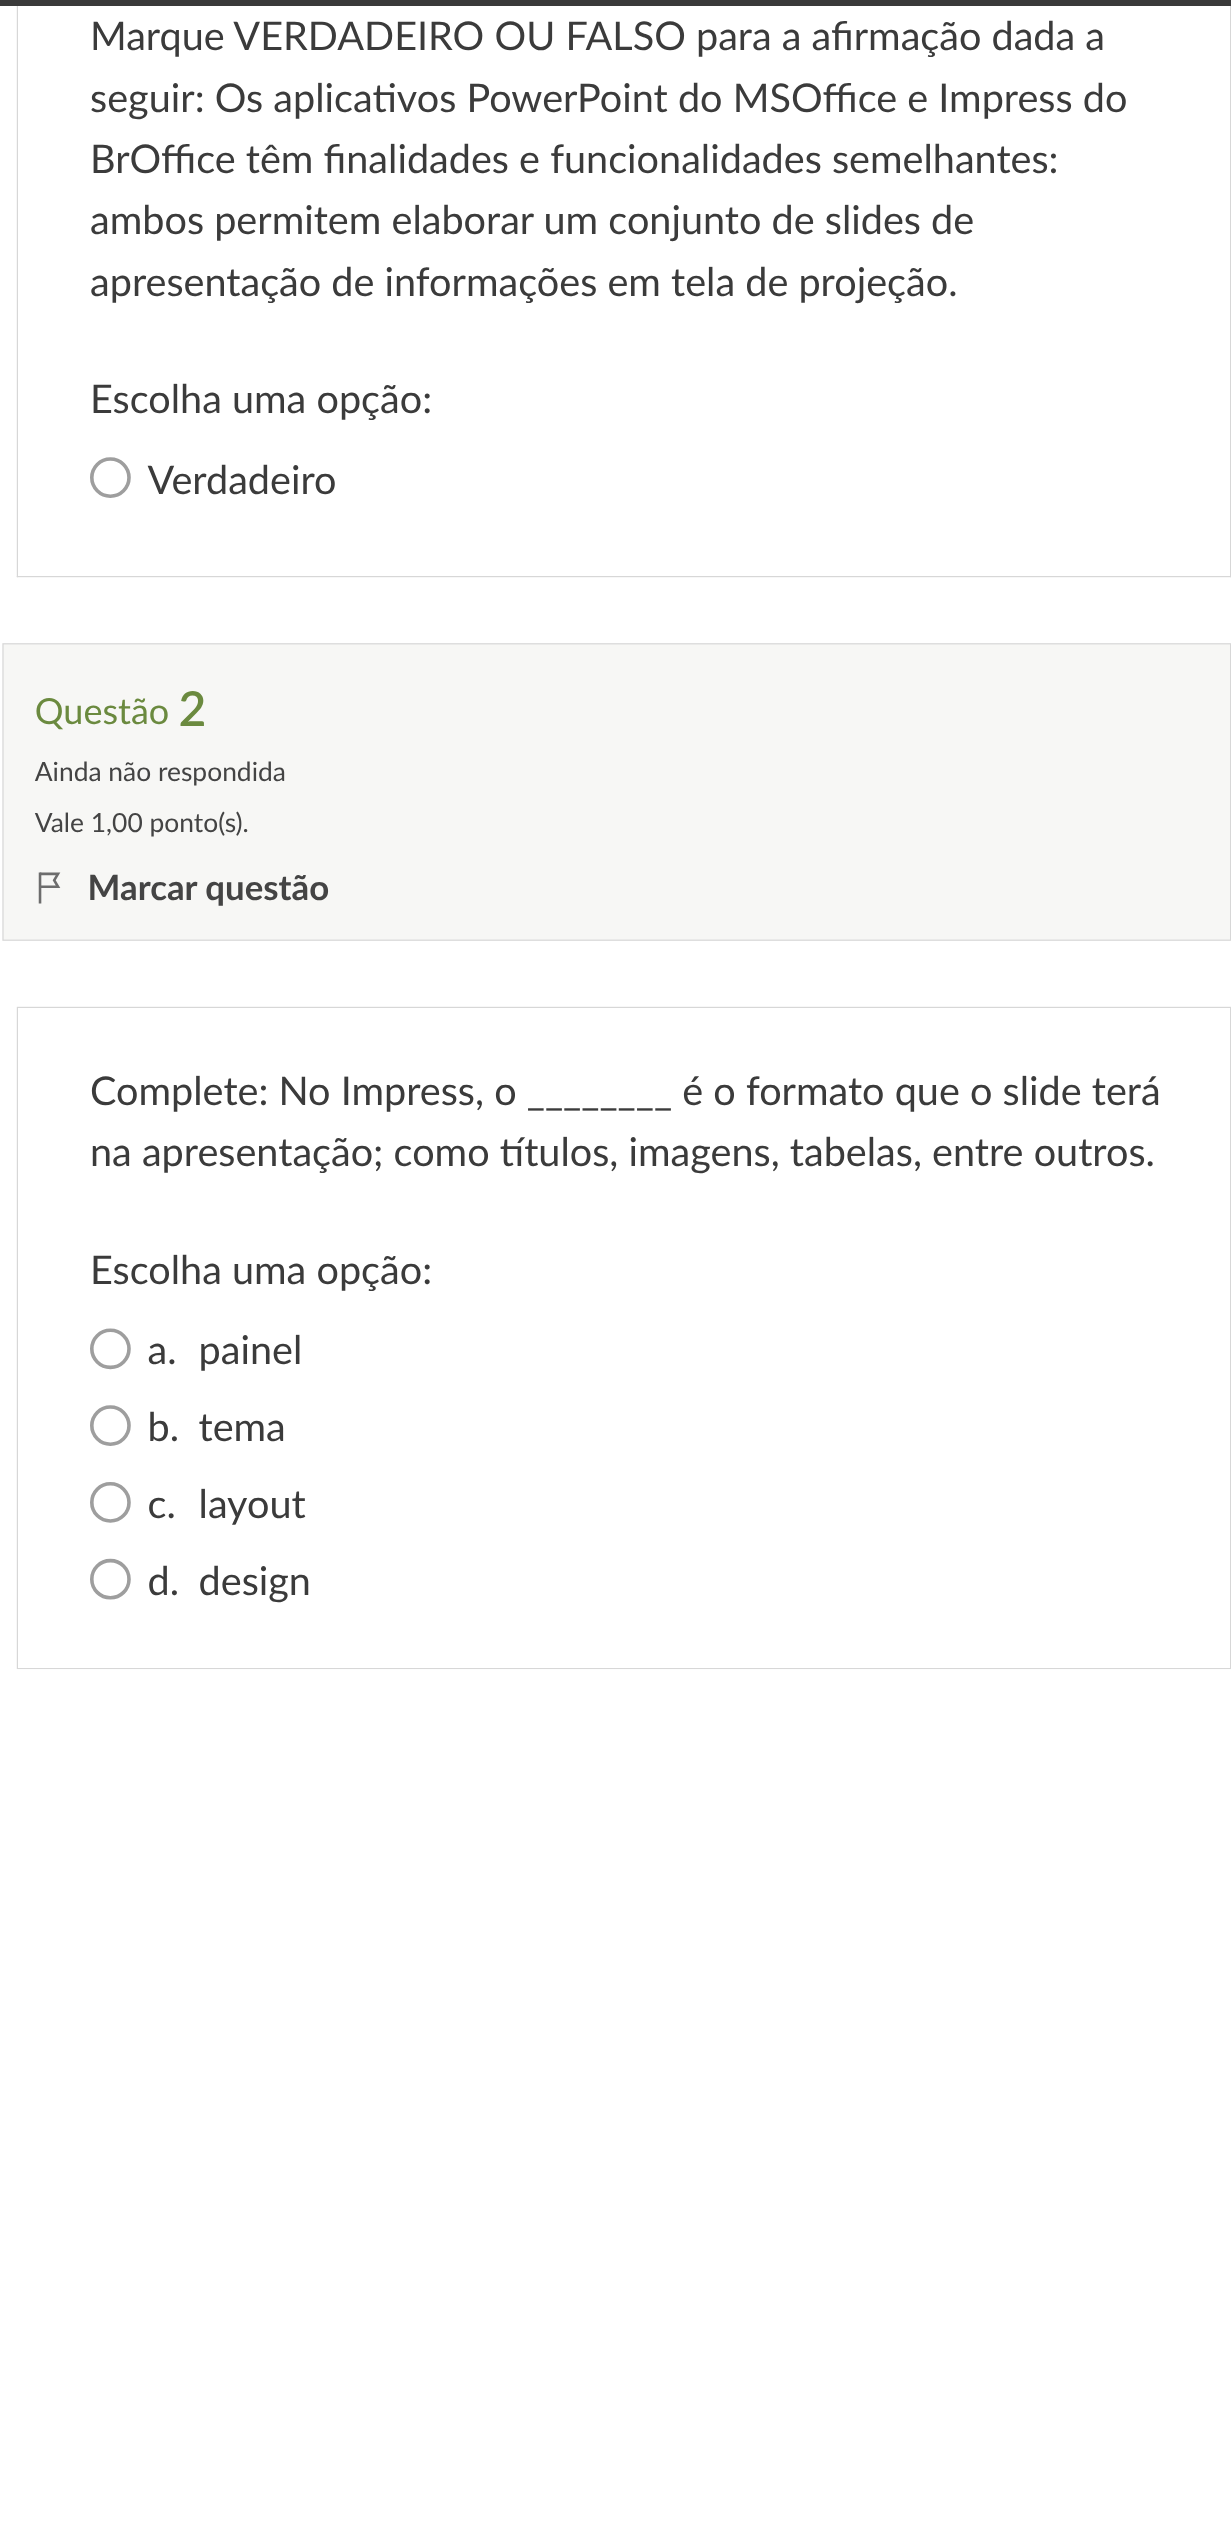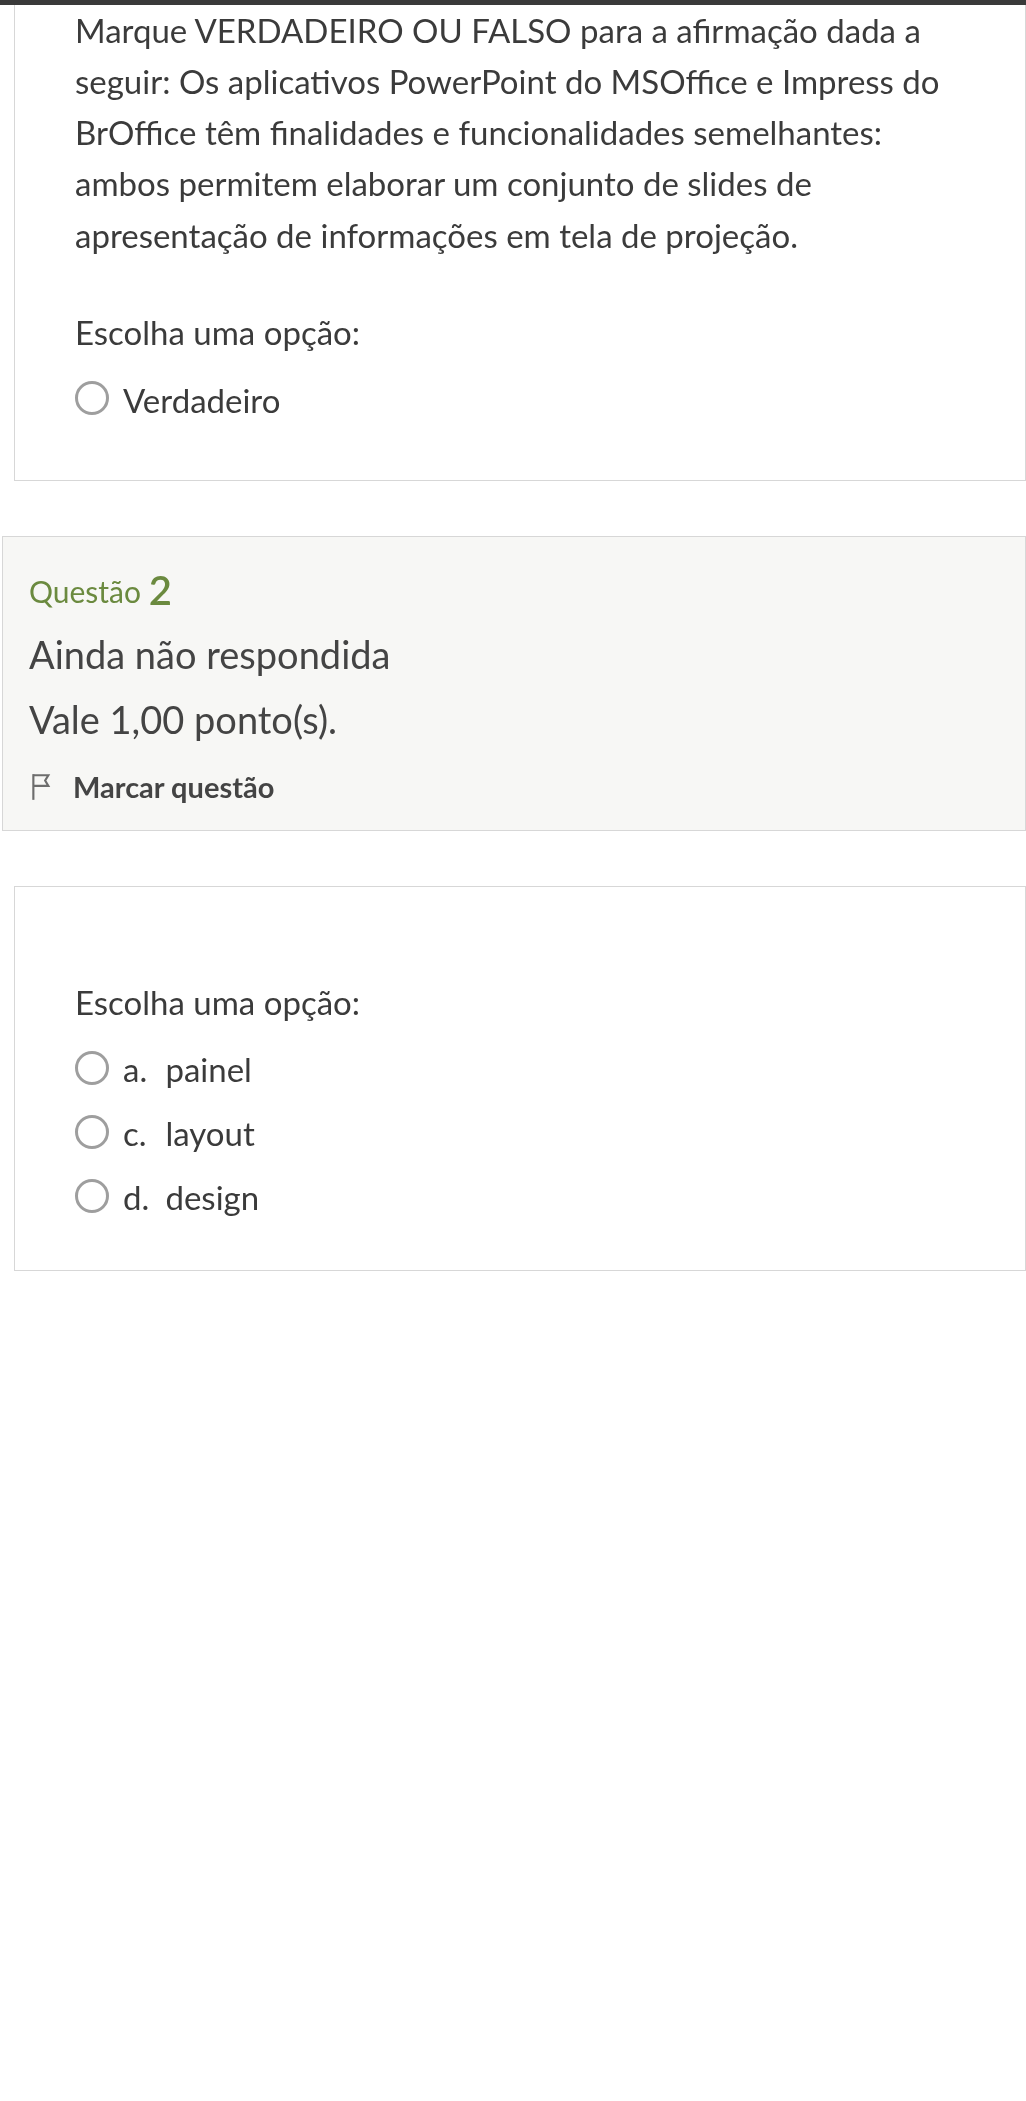--- a/index.html
+++ b/index.html
@@ -65,21 +65,21 @@
     margin-bottom: 8px;
   }
   .q-heading .num {
     font-size: 40px;
     color: #6b8a3f;
     font-weight: 600;
     position: relative;
     top: 2px;
   }
   .status-line, .grade-line {
-    font-size: 38px;
+    font-size: 22px;
     color: #444;
     margin-top: 10px;
   }
   .flag-row {
     display: flex;
     align-items: center;
     gap: 16px;
     margin-top: 18px;
     font-size: 29px;
     color: #444;
@@ -130,29 +130,37 @@
       <svg viewBox="0 0 24 28" fill="none" stroke="#6d6d6d" stroke-width="2">
         <path d="M3 2 v24"></path>
         <path d="M3 3 h14 l-3 5 l3 5 h-14"></path>
       </svg>
     </span>
     <span>Marcar questão</span>
   </div>
 </div>
 
 <div class="q2-card">
+  <p class="q-text">Complete: No Impress, o ________ é o formato que o slide terá na apresentação; como títulos, imagens, tabelas, entre outros.</p>
 
   <p class="prompt">Escolha uma opção:</p>
 
   <div class="options-list">
     <div class="option-row">
       <input type="radio" name="q2" class="radio" style="">
       <label>
         <span class="letter-col">a.</span>
         <span>painel</span>
+      </label>
+    </div>
+    <div class="option-row">
+      <input type="radio" name="q2" class="radio" style="">
+      <label>
+        <span class="letter-col">b.</span>
+        <span>tema</span>
       </label>
     </div>
     <div class="option-row">
       <input type="radio" name="q2" class="radio" style="">
       <label>
         <span class="letter-col">c.</span>
         <span>layout</span>
       </label>
     </div>
     <div class="option-row">

